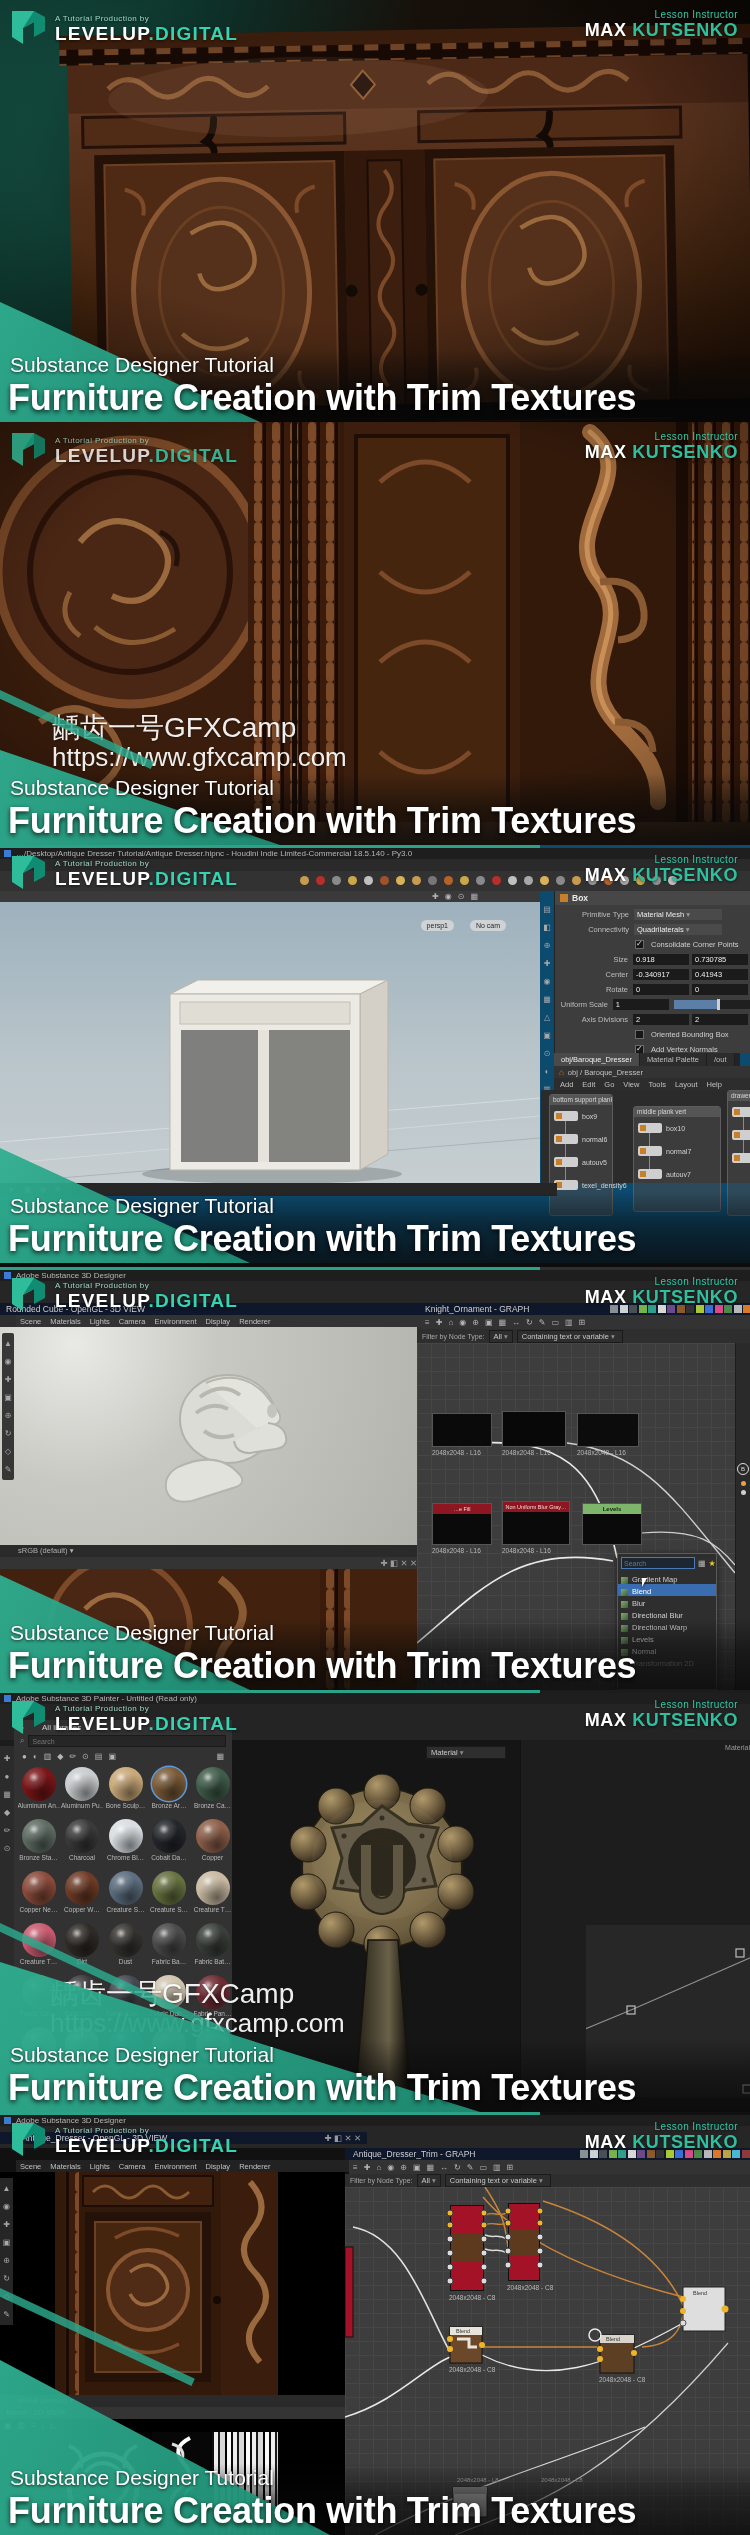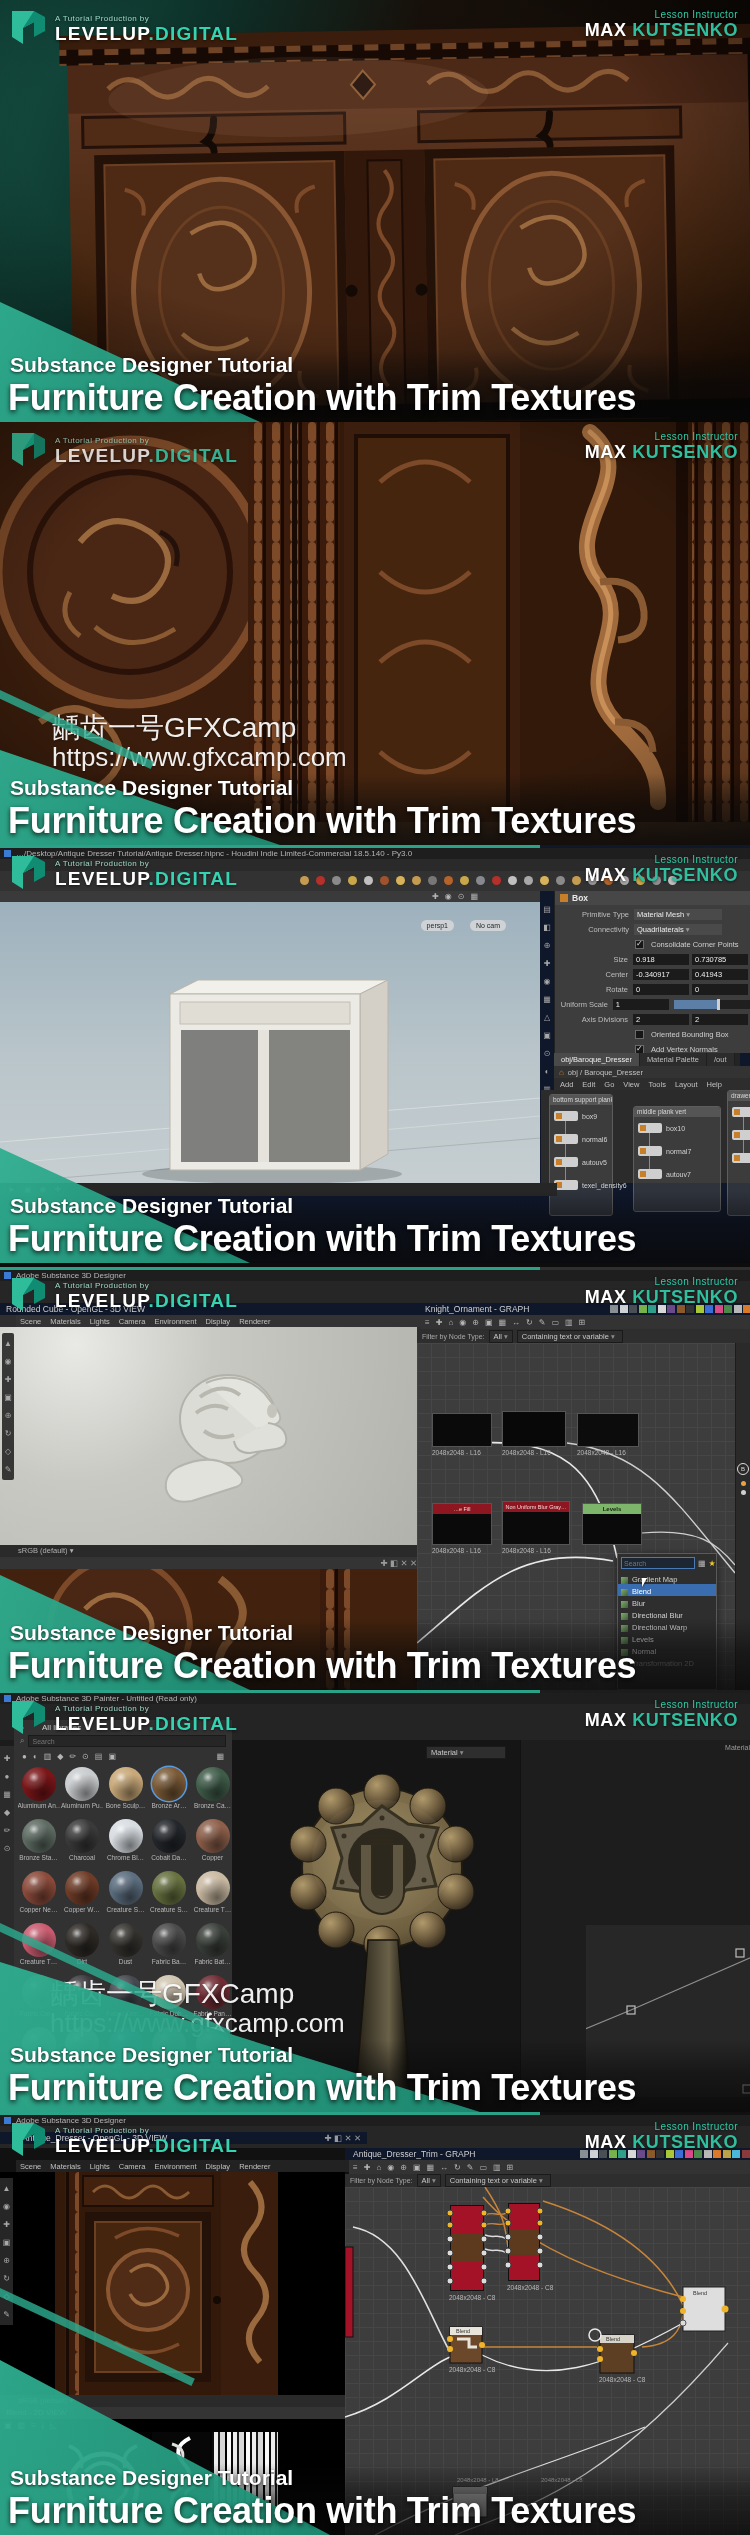--- a/index.html
+++ b/index.html
@@ -1,40 +1,40 @@
 <!DOCTYPE html>
 <html><head>
 <meta charset="utf-8">
 <style>
 html,body{margin:0;padding:0}
 body{width:750px;height:2535px;position:relative;overflow:hidden;background:#0d0d0d;font-family:"Liberation Sans",sans-serif}
 .panel{position:absolute;left:0;width:750px;overflow:hidden}
 #p1{top:0;height:422px;background:linear-gradient(108deg,#155043 0%,#0d3129 24%,#17100a 48%,#0b0603 100%)}
 #p2{top:422px;height:423px;background:#2c1408}
-#p3{top:845px;height:418px;background:#0f172a}
+#p3{top:845px;height:418px;background:#0c4a6e}
 #p4{top:1267px;height:423px;background:#2f2f2f}
 #p5{top:1690px;height:422px;background:#1c1c1c}
 #p6{top:2112px;height:423px;background:#111}
 .topsliver{position:absolute;top:0;left:0;width:540px;height:3px;background:#2aa287;z-index:5}
 
 .brand{position:absolute;top:8px;left:10px;display:flex;gap:7px;align-items:center;z-index:60;text-shadow:0 1px 3px rgba(0,0,0,.6)}
 .brand .cube{width:38px;height:40px;flex:0 0 auto}
 .brand .small{font-size:8px;color:#9fd9c9;letter-spacing:.4px;margin-bottom:1px}
 .brand .big{font-size:19px;font-weight:bold;color:#fff;letter-spacing:1.2px;line-height:1;white-space:nowrap}
 .brand .big .teal{color:#36d3b2}
 .instructor{position:absolute;top:9px;right:12px;text-align:right;z-index:60;text-shadow:0 1px 3px rgba(0,0,0,.6)}
 .instructor .small{font-size:10px;color:#2ecba8;letter-spacing:.4px}
 .instructor .big{font-size:18px;font-weight:bold;color:#fff;letter-spacing:.6px;white-space:nowrap}
 .instructor .big .teal{color:#2fbf9f}
 
 .banner{position:absolute;left:0;right:0;bottom:0;height:150px;z-index:50;pointer-events:none}
 .band{position:absolute;left:0;right:0;bottom:0;height:72px;background:linear-gradient(180deg,rgba(8,8,8,0),rgba(8,8,8,.5) 45%,rgba(8,8,8,.8))}
 .wedge{position:absolute;bottom:0;left:0;background:linear-gradient(115deg,rgba(47,174,144,.95),rgba(30,142,116,.95));clip-path:polygon(0 0,0 100%,100% 100%)}
 .stripe{position:absolute;height:8px;background:rgba(44,170,142,.82);transform-origin:left top;z-index:49}
-.banner-sub{position:absolute;left:10px;bottom:45px;font-size:21px;font-weight:bold;color:#fff;text-shadow:0 1px 3px rgba(0,0,0,.75);white-space:nowrap}
+.banner-sub{position:absolute;left:10px;bottom:45px;font-size:21px;font-weight:normal;color:#fff;text-shadow:0 1px 3px rgba(0,0,0,.75);white-space:nowrap}
 .banner-title{position:absolute;left:8px;bottom:3px;font-size:36px;font-weight:bold;color:#fff;letter-spacing:-.3px;white-space:nowrap;text-shadow:0 2px 5px rgba(0,0,0,.8)}
 .watermark{position:absolute;z-index:48;color:rgba(255,255,255,.93);line-height:1.12;text-shadow:0 1px 2px rgba(0,0,0,.35)}
 .wm1{font-size:28px}.wm2{font-size:26px}
 
 .titlebar{position:absolute;top:3px;left:0;right:0;height:11px;background:#1e1e1e;color:#b5b5b5;font-size:8px;line-height:11px;padding-left:16px;white-space:nowrap;overflow:hidden}
 .titlebar .appdot{position:absolute;left:4px;top:2px;width:7px;height:7px;background:#3a7bd5}
 .phead{position:absolute;background:#0f172a;color:#cfcfcf;font-size:8.5px;line-height:12px;white-space:nowrap;overflow:hidden}
 .menurow{display:flex;gap:9px;font-size:7.5px;color:#c0c0c0;align-items:center}
 .icorow{display:flex;gap:6px;font-size:8px;color:#b5b5b5;align-items:center}
 .icorow span,.icostrip span{display:inline-block}

